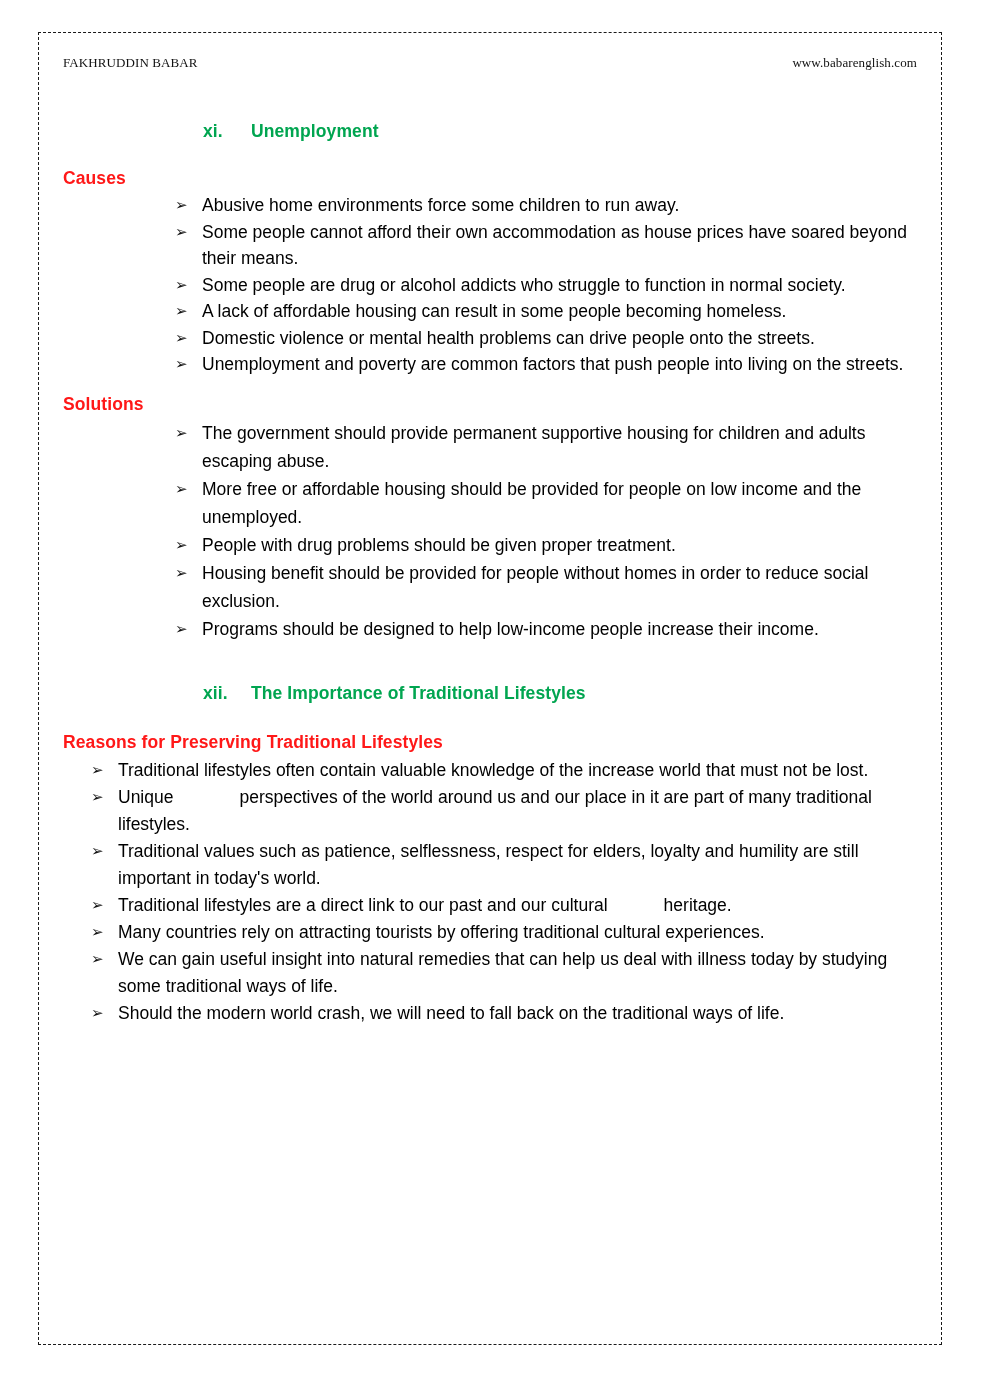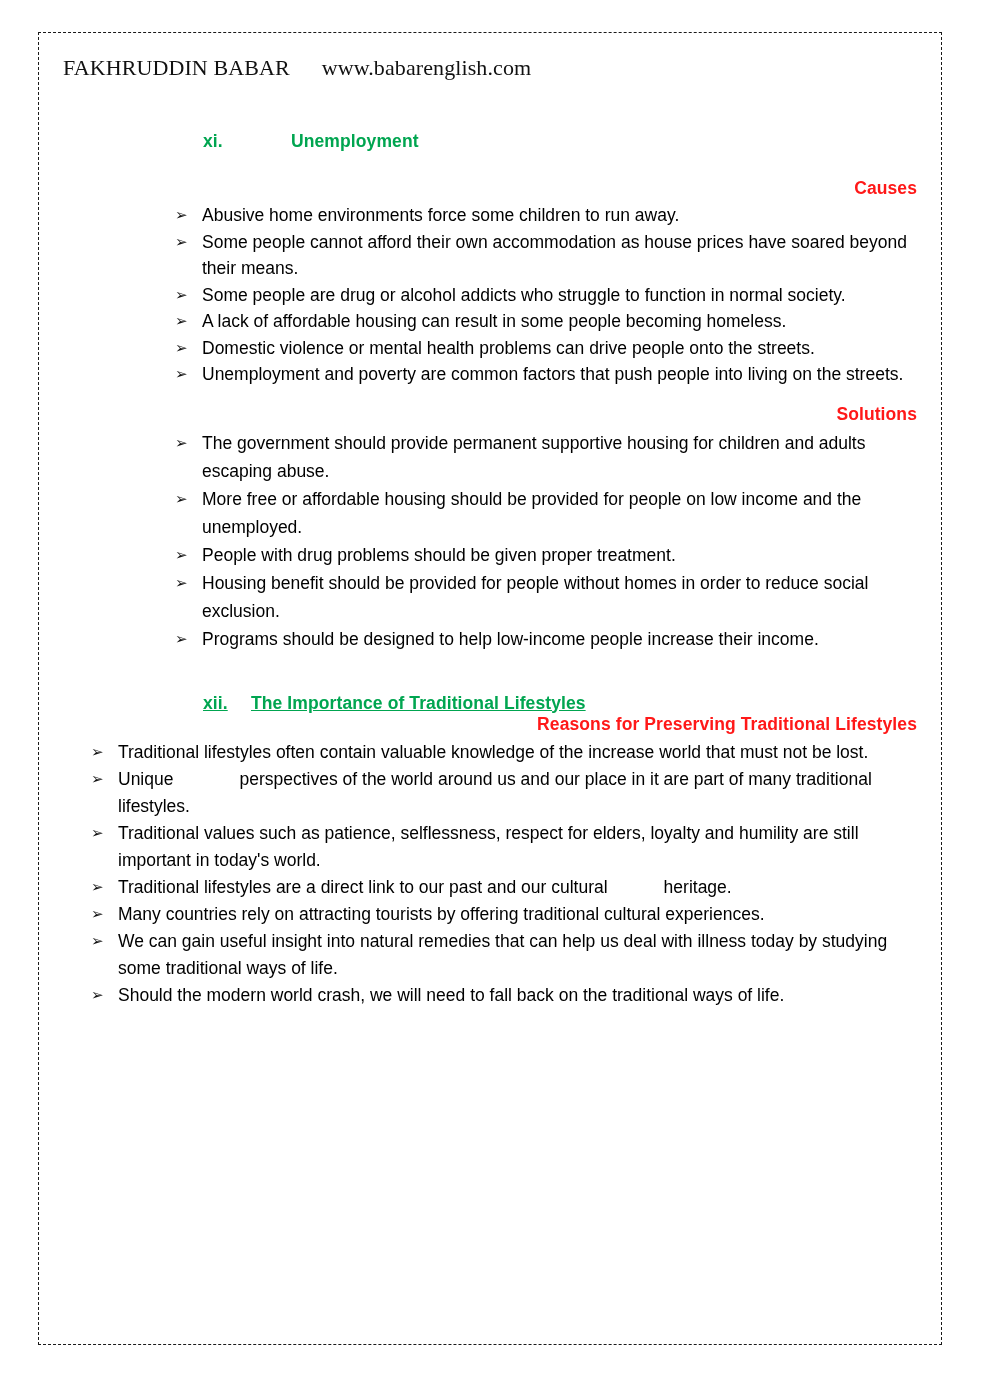--- a/index.html
+++ b/index.html
@@ -33,24 +33,24 @@
     top: 0;
     right: 0;
     bottom: 0;
     padding: 22px 24px 0 24px;
     box-sizing: border-box;
   }
 
   
   .doc-header {
     display: flex;
-    justify-content: flex-start;
+    justify-content: space-between;
     align-items: baseline;
     font-family: "Liberation Serif", serif;
-    font-size: 22px;
+    font-size: 13px;
     letter-spacing: 0.1px;
     color: #111111;
     gap: 32px;
   }
   .doc-header .author { white-space: nowrap; }
   .doc-header .site   { white-space: nowrap; }
 
   
   .section-heading {
     display: flex;
@@ -61,34 +61,33 @@
     letter-spacing: 0.1px;
   }
   .section-heading .numeral {
     width: 48px;
     flex: none;
     padding-left: 140px;
     box-sizing: content-box;
   }
   .section-heading .heading-text { white-space: nowrap; }
 
-  #sec-homelessness { margin-top: 50px; gap: 40px; }
-  #sec-traditional  { margin-top: 40px; text-decoration: underline; }
+  #sec-homelessness { margin-top: 50px; }
+  #sec-traditional  { margin-top: 40px; }
 
   
   .sub-label {
     font-weight: bold;
     font-size: 17.5px;
     color: #ff1818;
     letter-spacing: 0.1px;
-    text-align: right;
   }
   #label-causes     { margin-top: 26px; }
   #label-solutions  { margin-top: 16px; }
-  #label-reasons    { }
+  #label-reasons    { margin-top: 28px; }
 
   
   .bullet-list {
     list-style: none;
     margin: 0;
     padding: 0;
     font-size: 17.5px;
   }
   .bullet-list li {
     display: flex;

